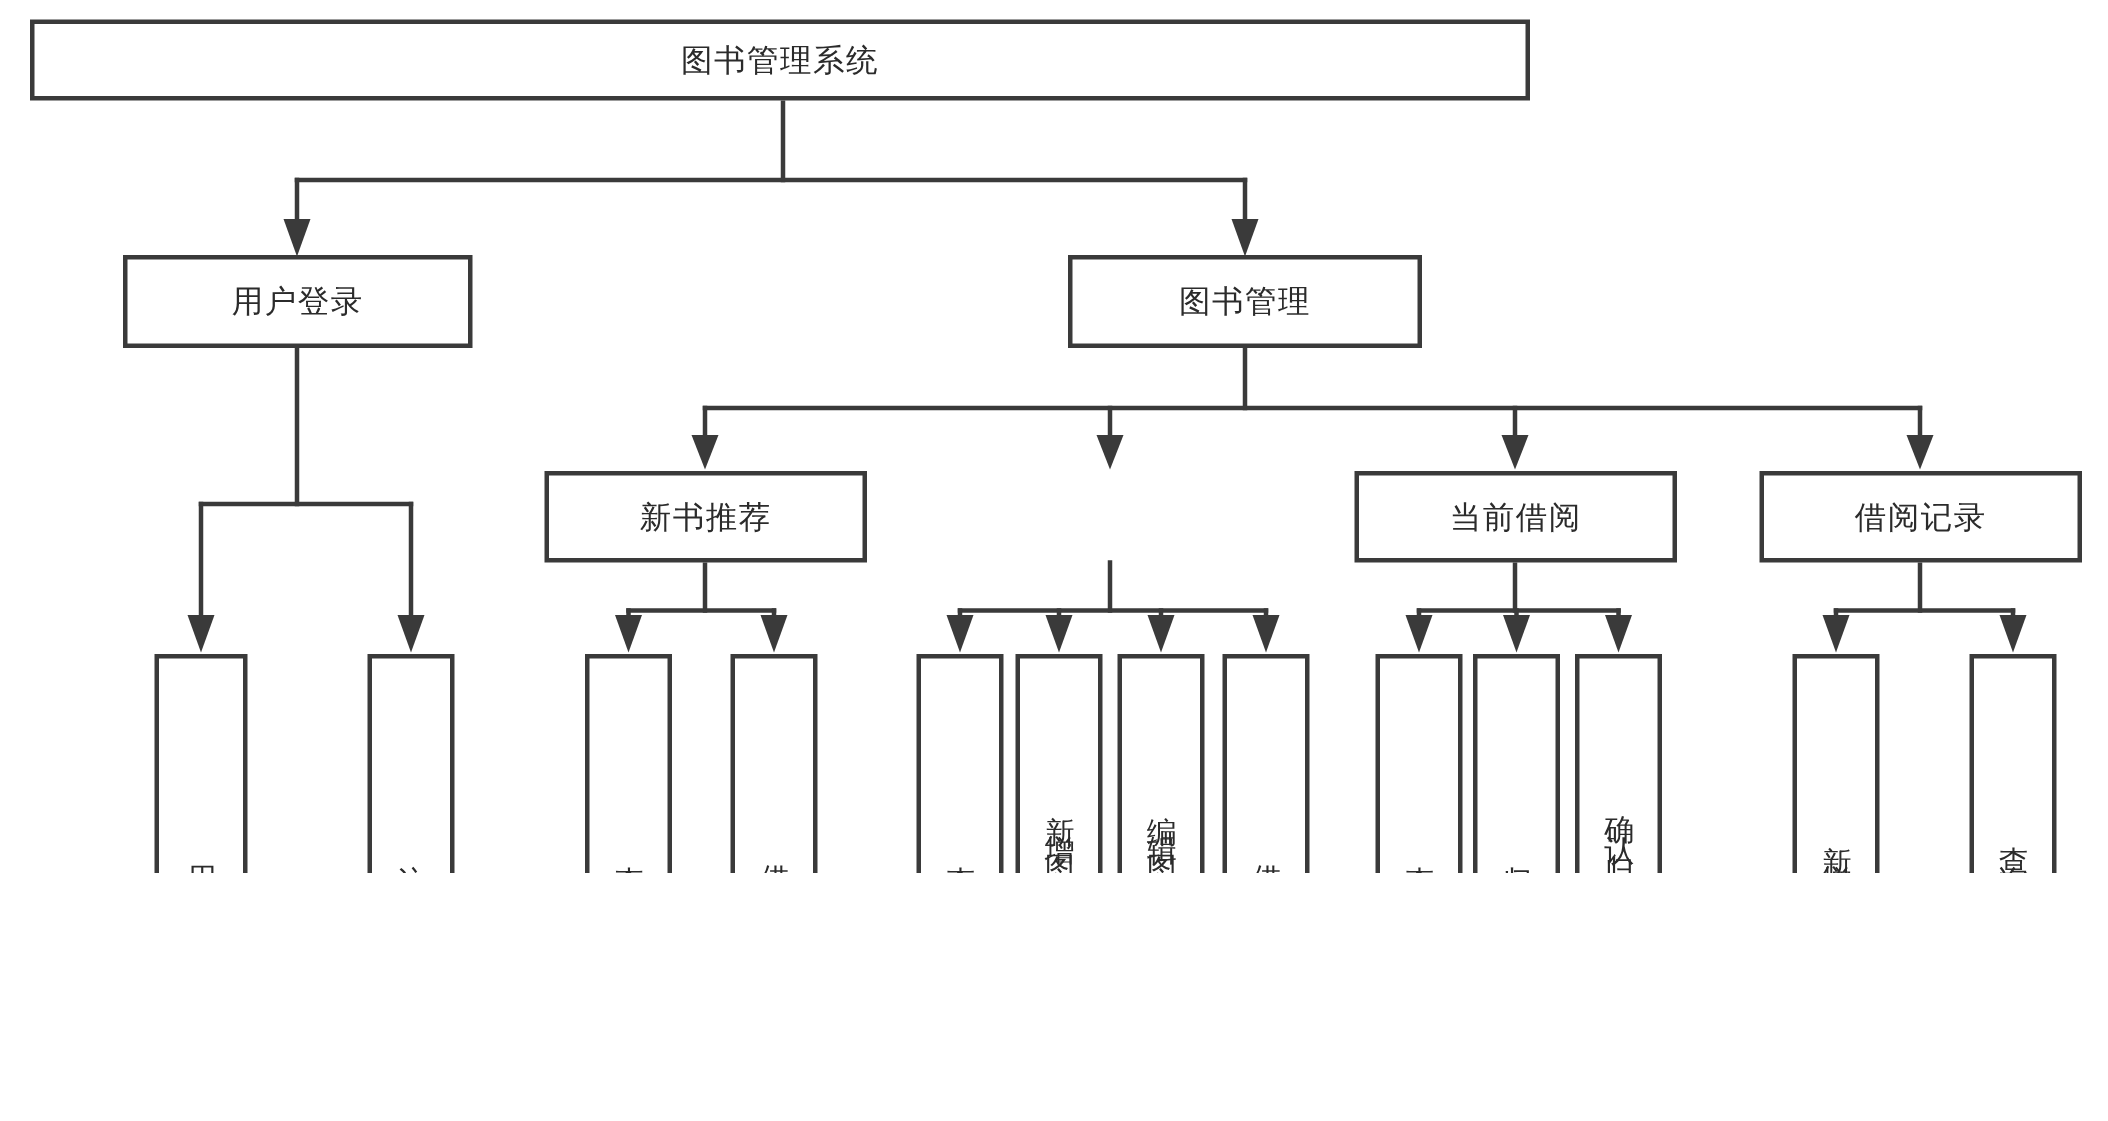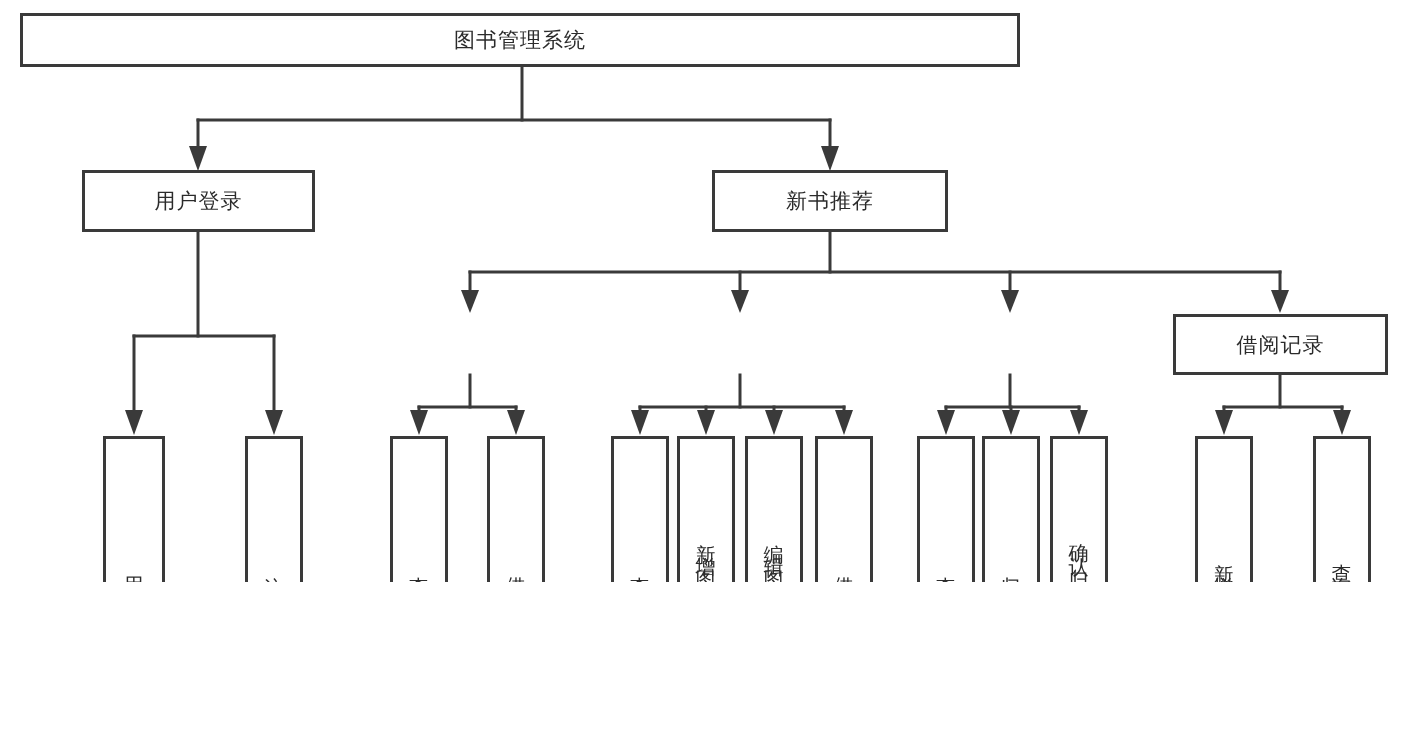--- a/index.html
+++ b/index.html
@@ -163,23 +163,29 @@
   </svg>
 
   <div class="node h root-box">
     <span>图书管理系统</span>
   </div>
 
   <div class="node h l2a">
     <span>用户登录</span>
   </div>
   <div class="node h l2b">
+    <span>图书管理</span>
+  </div>
+
+  <div class="node h l3 l3a">
     <span>新书推荐</span>
   </div>
-
+  <div class="node h l3 l3c">
+    <span>当前借阅</span>
+  </div>
   <div class="node h l3 l3d">
     <span>借阅记录</span>
   </div>
 
   <div class="node v leaf lf01">
     <span>用户登录</span>
   </div>
   <div class="node v leaf lf02">
     <span>注销登录</span>
   </div>

